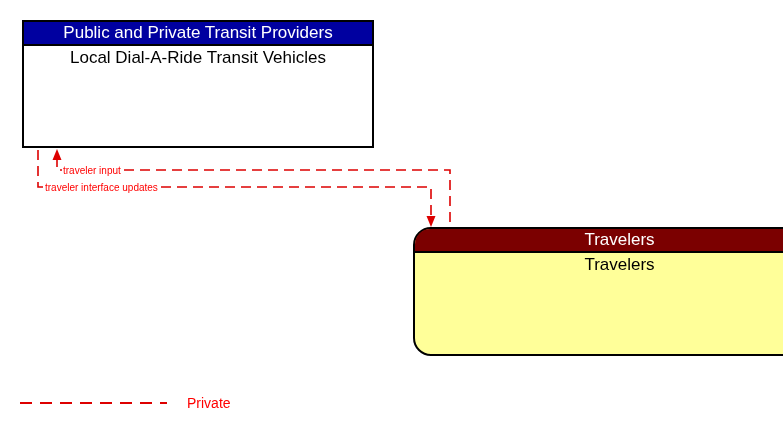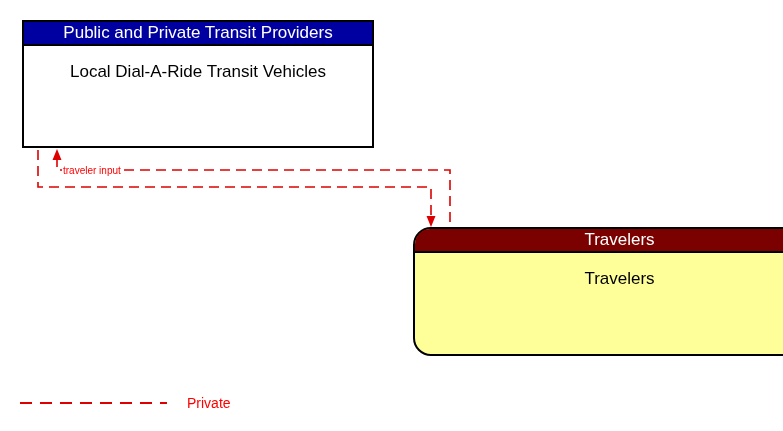--- a/index.html
+++ b/index.html
@@ -52,21 +52,21 @@
     text-align:center;
     font-size:17px;
     border-bottom:2px solid var(--border-black);
     white-space:nowrap;
     overflow:hidden;
   }
   .box-body{
     text-align:center;
     font-size:17px;
     color:#000000;
-    padding-top:16px;
+    padding-top:2px;
   }
   .box-transit{
     left:22px;top:20px;width:352px;height:128px;
   }
   .box-transit .box-header{
     background:var(--transit-header-bg);
     color:var(--transit-header-text);
   }
   .box-travelers{
     left:413px;top:227px;width:413px;height:129px;
@@ -119,16 +119,17 @@
     <div class="box-header">Public and Private Transit Providers</div>
     <div class="box-body">Local Dial-A-Ride Transit Vehicles</div>
   </div>
 
   <div class="box box-travelers">
     <div class="box-header">Travelers</div>
     <div class="box-body">Travelers</div>
   </div>
 
   <div class="flow-label flow-label-input">traveler input</div>
+  <div class="flow-label flow-label-updates">traveler interface updates</div>
 
   <div class="legend-label">Private</div>
 
 </div>
 
 </body></html>

